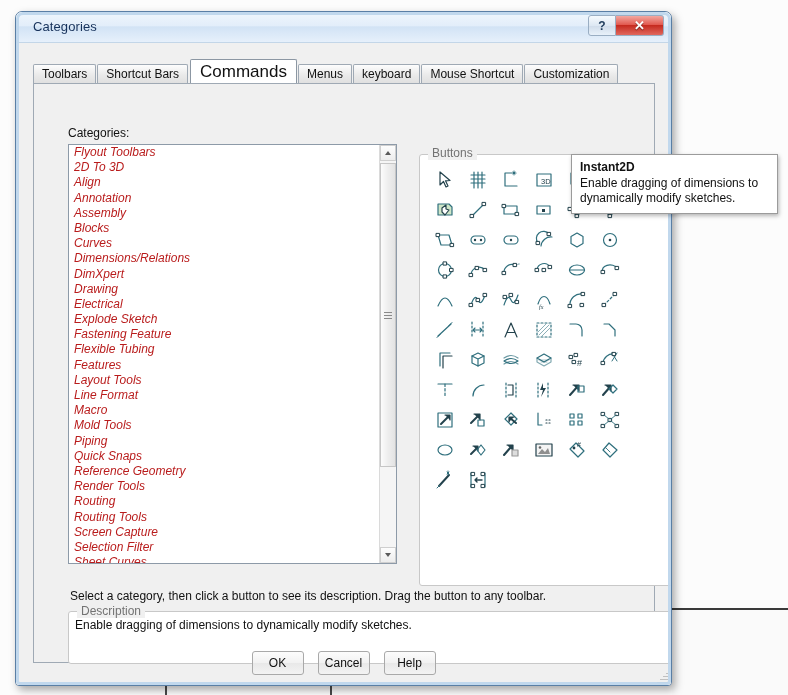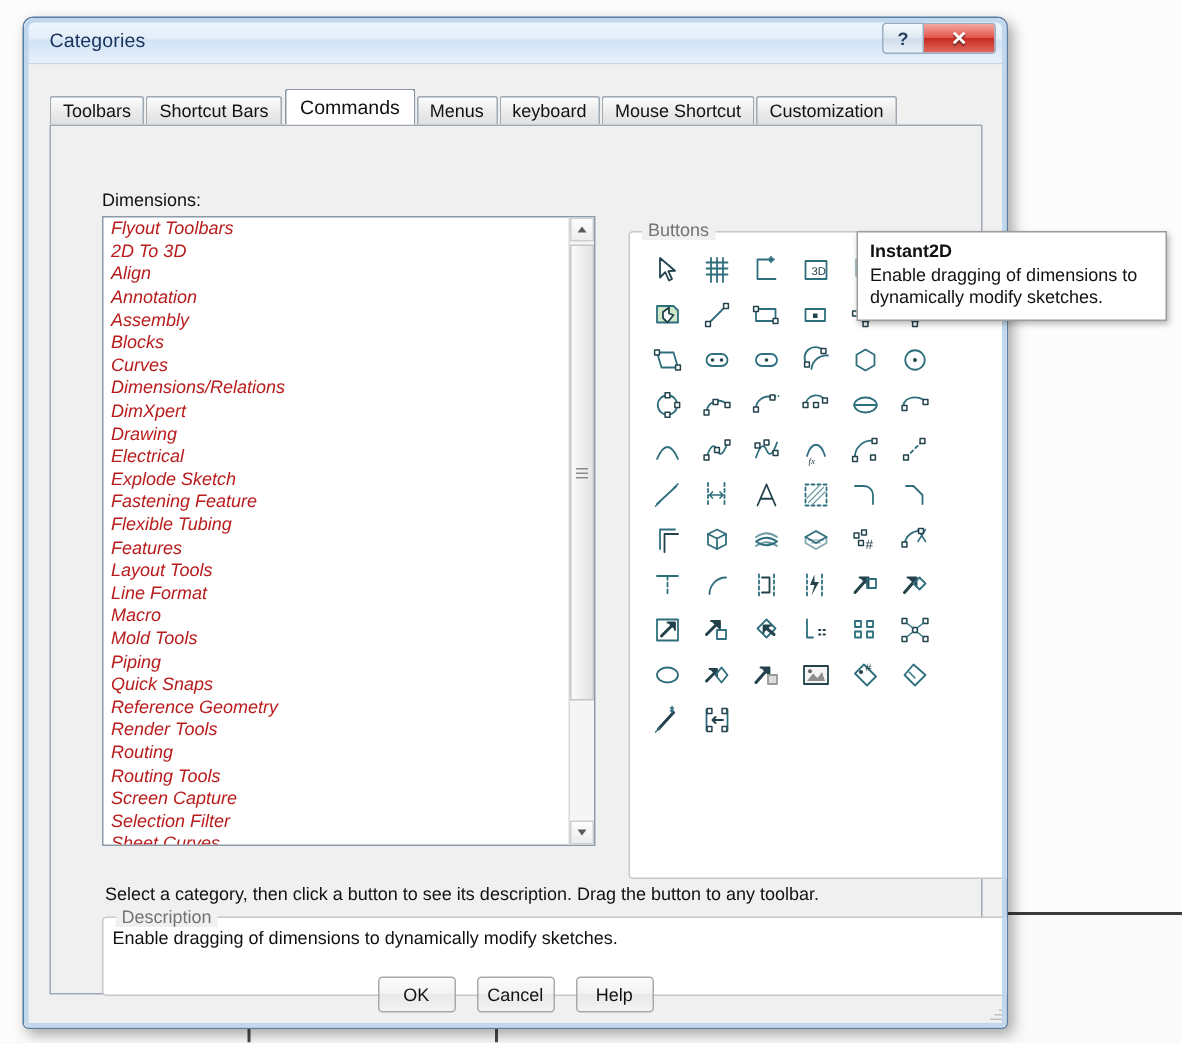--- a/index.html
+++ b/index.html
@@ -61,21 +61,21 @@
   
   .tabstrip{position:absolute;left:17px;top:18px;display:flex;align-items:flex-end;height:22px;}
   .tab{
     height:19px;padding:0 8px;box-sizing:border-box;
     display:flex;align-items:center;font-size:12px;color:#111;
     border:1px solid #9fa9b4;border-bottom:none;
     background:linear-gradient(to bottom,#fdfdfd,#eaeaea 55%,#e0e0e0);
     border-radius:2px 2px 0 0;margin-right:1px;
   }
   .tab.active{
-    height:24px;font-size:13px;background:#fff;border-color:#8c97a3;
+    height:24px;font-size:17px;background:#fff;border-color:#8c97a3;
     position:relative;z-index:5;margin:0 1px;padding:0 9px;
   }
   .tabpage{
     position:absolute;left:17px;top:40px;width:622px;height:580px;
     border:1px solid #9fa9b4;background:#f0f0f0;box-sizing:border-box;
   }
 
   .lbl{position:absolute;font-size:12px;color:#111;}
 
   
@@ -190,21 +190,21 @@
       <div class="tab">Shortcut Bars</div>
       <div class="tab active">Commands</div>
       <div class="tab">Menus</div>
       <div class="tab">keyboard</div>
       <div class="tab">Mouse Shortcut</div>
       <div class="tab">Customization</div>
     </div>
 
     <div class="tabpage">
 
-      <div class="lbl" style="left:34px;top:42px;">Dimensions:</div>
+      <div class="lbl" style="left:34px;top:42px;">Categories:</div>
 
       <div class="listbox">
         <div class="list-items" id="cat-list">
             <div class="li">Flyout Toolbars</div>
             <div class="li">2D To 3D</div>
             <div class="li">Align</div>
             <div class="li">Annotation</div>
             <div class="li">Assembly</div>
             <div class="li">Blocks</div>
             <div class="li">Curves</div>

